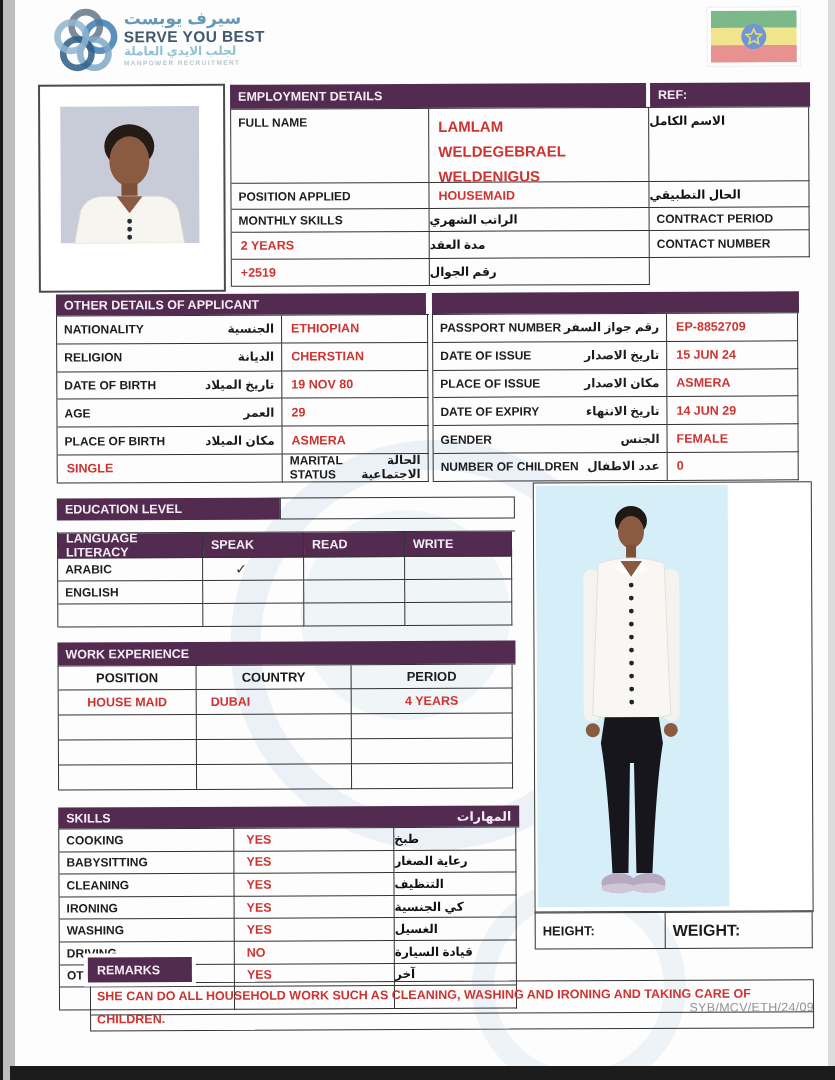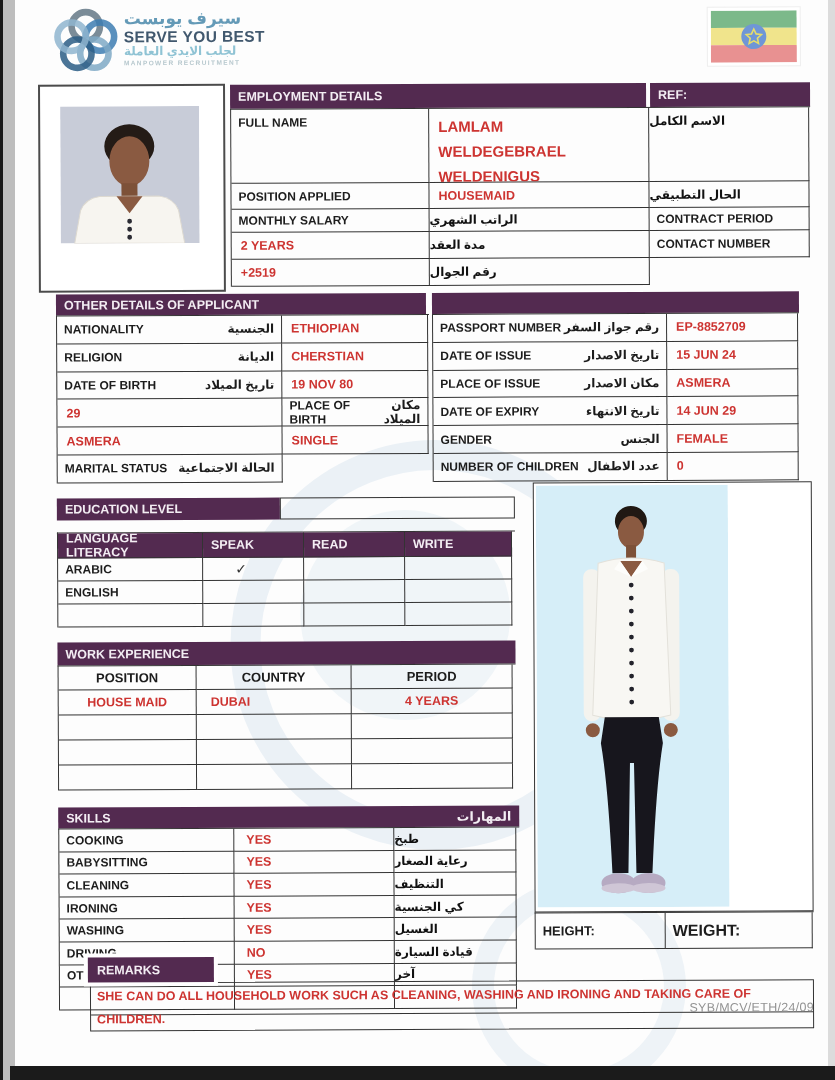--- a/index.html
+++ b/index.html
@@ -45,21 +45,21 @@
   .lblar .ar2{direction:rtl;font-weight:700;}
   .ph{background:#532a50;color:#f3edf3;font-weight:700;font-size:12.5px;padding-left:8px;}
   .wh{justify-content:center;font-weight:700;font-size:13px;}
   .chk{padding-left:32px;font-size:14px;color:#333;font-weight:700;}
   .cred{justify-content:center;font-weight:700;color:#cd3431;font-size:12.5px;}
   .lred{padding-left:14px;font-weight:700;color:#cd3431;font-size:12.5px;}
   .sval{padding-left:12px;font-weight:700;color:#cd3431;font-size:12.5px;}
   
   .fframe{position:absolute;left:533px;top:483px;width:279px;height:430px;border:1.6px solid #333;background:#fff;box-sizing:border-box;z-index:2;}
   
-  .rtitle{position:absolute;left:86px;top:956px;width:126px;height:25px;background:#532a50;color:#f3edf3;
+  .rtitle{position:absolute;left:86px;top:956px;width:104px;height:25px;background:#532a50;color:#f3edf3;
           font-weight:700;font-size:12.5px;display:flex;align-items:center;padding-left:9px;
           box-shadow:0 0 0 4px #fff;z-index:6;box-sizing:border-box;}
   .rbox{position:absolute;left:88px;top:981px;width:724px;height:49px;border:1.6px solid #333;border-top:1.6px solid #333;
         box-sizing:border-box;z-index:5;background:transparent;}
   .rline{position:absolute;left:0;right:0;top:31px;border-top:1.6px solid #333;}
   .rtext{position:absolute;left:6px;top:2px;right:6px;font-weight:700;color:#cd3431;font-size:12.5px;line-height:23px;}
   .fcode{position:absolute;left:600px;top:1002px;width:212px;text-align:right;color:#939393;
          font-size:12.5px;letter-spacing:.3px;z-index:6;}
   svg{display:block;}
 </style>
@@ -122,21 +122,21 @@
   </div>
   <div class="tbl" style="left:232px;top:108px;width:580px;grid-template-columns:198px 220px 160px;grid-template-rows:74px 26px 23px 27px 27px;">
     <div class="c lbl top">FULL NAME</div>
     <div class="c val top name">
           <span>LAMLAM WELDEGEBRAEL WELDENIGUS</span>
         </div>
     <div class="c arc top">الاسم الكامل</div>
     <div class="c lbl">POSITION APPLIED</div>
     <div class="c val">HOUSEMAID</div>
     <div class="c arc">الحال التطبيقي</div>
-    <div class="c lbl">MONTHLY SALARY</div>
+    <div class="c lbl">MONTHLY SKILLS</div>
     <div class="c arc">الراتب الشهري</div>
     <div class="c lbl">CONTRACT PERIOD</div>
     <div class="c val">2 YEARS</div>
     <div class="c arc">مدة العقد</div>
     <div class="c lbl">CONTACT NUMBER</div>
     <div class="c val">+2519</div>
     <div class="c arc">رقم الجوال</div>
   </div>
 
   <div class="pbar" style="left:57px;top:293px;width:370px;height:21px;">
@@ -153,20 +153,24 @@
     <div class="c lblar">
           <span>RELIGION</span>
           <span class="ar2">الديانة</span>
         </div>
     <div class="c val">CHERSTIAN</div>
     <div class="c lblar">
           <span>DATE OF BIRTH</span>
           <span class="ar2">تاريخ الميلاد</span>
         </div>
     <div class="c val">19 NOV 80</div>
+    <div class="c lblar">
+          <span>AGE</span>
+          <span class="ar2">العمر</span>
+        </div>
     <div class="c val">29</div>
     <div class="c lblar">
           <span>PLACE OF BIRTH</span>
           <span class="ar2">مكان الميلاد</span>
         </div>
     <div class="c val">ASMERA</div>
     <div class="c val">SINGLE</div>
     <div class="c lblar">
           <span>MARITAL STATUS</span>
           <span class="ar2">الحالة الاجتماعية</span>

